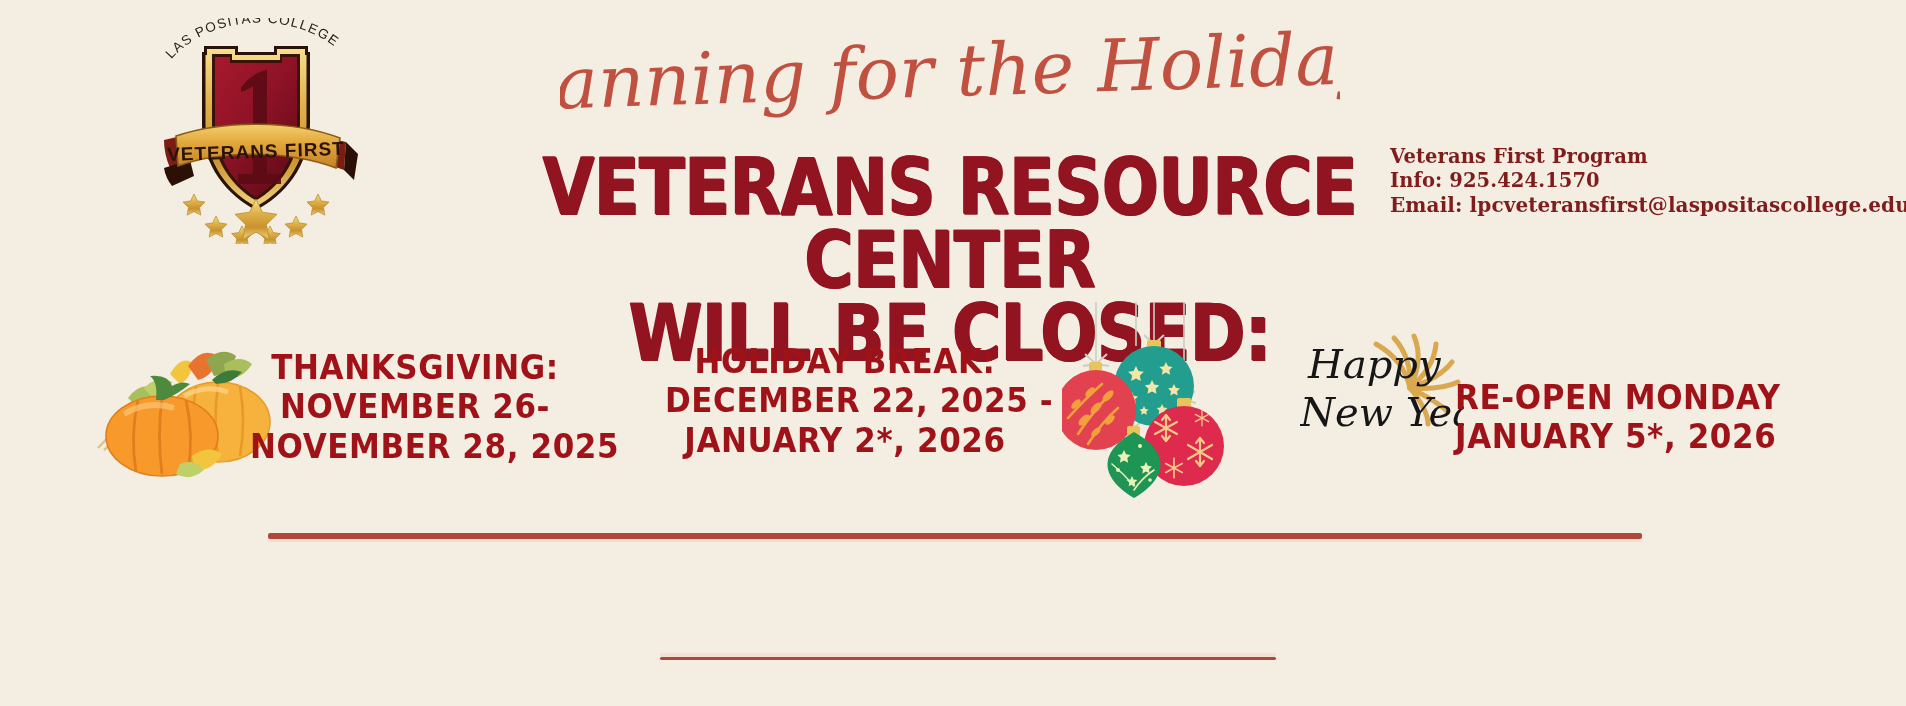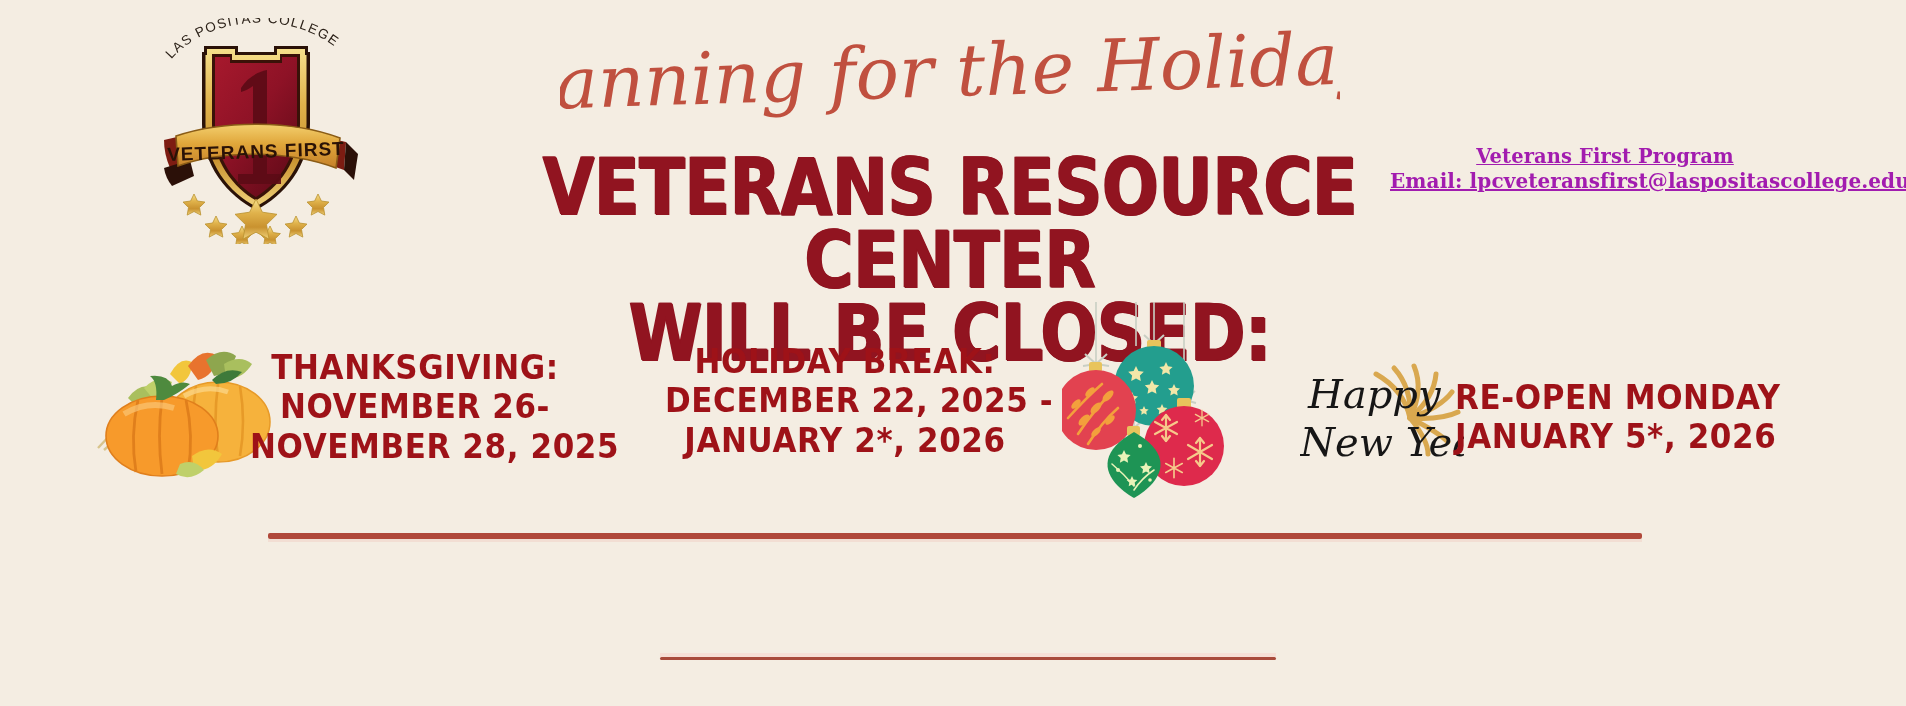--- a/index.html
+++ b/index.html
@@ -42,28 +42,26 @@
     letter-spacing:-0.5px;
     transform:scaleY(1.14) scaleX(0.97);
     transform-origin:top center;
     text-shadow:1px 1px 0 #911420, -1px 0 0 #911420, 0 1px 0 #7d0f1a;
   }
   .headline .l2 { display:block; }
 
   
   .contact {
     position:absolute; left:1390px; top:145px; width:430px;
-    text-align:center;
-    color:#a21caf;
+    color:#7f1d1d;
     font-family:"DejaVu Serif", serif;
     font-weight:bold;
     font-size:19.5px;
     line-height:1.24;
     letter-spacing:0.1px;
-    text-decoration:underline;
   }
   .contact div { white-space:nowrap; }
   .contact .email { font-size:20px; }
 
   
   .blocktext {
     position:absolute;
     color:#9E1218;
     font-family:"DejaVu Sans", sans-serif;
     font-weight:bold;
@@ -76,21 +74,21 @@
     white-space:nowrap;
   }
   #blk-thanksgiving { left:250px;  top:348px; width:330px; }
   #blk-holiday      { left:665px;  top:342px; width:360px; }
   #blk-reopen       { left:1455px; top:378px; width:300px; }
 
   
   .art { position:absolute; }
   #art-pumpkins  { left:84px;   top:330px;  width:200px; height:152px; }
   #art-ornaments { left:1062px; top:300px;  width:200px; height:200px; }
-  #art-newyear   { left:1300px; top:350px;  width:164px; height:124px; }
+  #art-newyear   { left:1300px; top:320px;  width:164px; height:124px; }
 
   
   .divider { position:absolute; }
   #divider-1 {
     left:268px; top:533px; width:1374px; height:6px;
     background:#B0483A;
     border-radius:2px;
   }
   #divider-1::after {
     content:""; position:absolute; left:0; top:6px; width:100%; height:3px;
@@ -179,20 +177,21 @@
     </svg>
   </div>
 
   <div class="headline">
     <span class="l1">VETERANS RESOURCE CENTER</span>
     <span class="l2">WILL BE CLOSED:</span>
   </div>
 
   <div class="contact">
     <div>Veterans First Program</div>
+    <div>Info:  925.424.1570</div>
     <div class="email">Email:  lpcveteransfirst@laspositascollege.edu</div>
   </div>
 
   <div class="art" id="art-pumpkins">
     <svg viewBox="0 0 200 152">
 
       <g stroke="#D8C48C" stroke-width="2.4" fill="none">
         <path d="M14,118 L46,84"></path>
           <path d="M20,120 L52,92"></path>
       </g>

